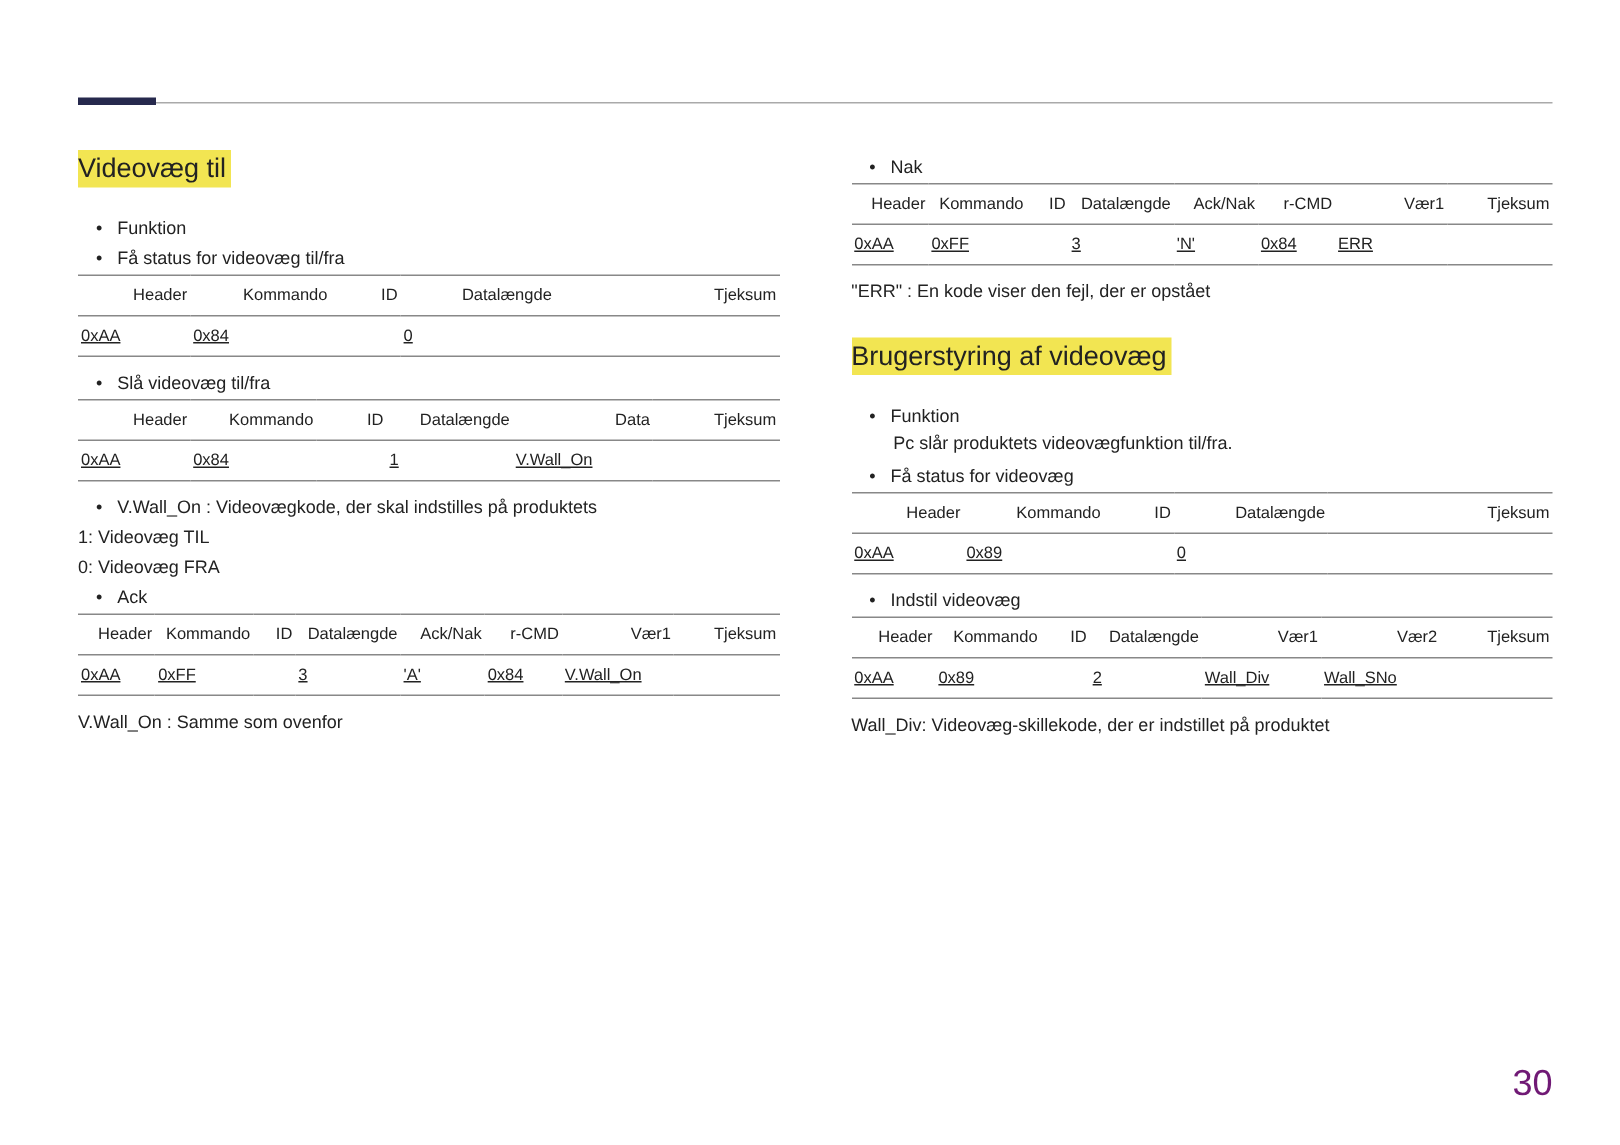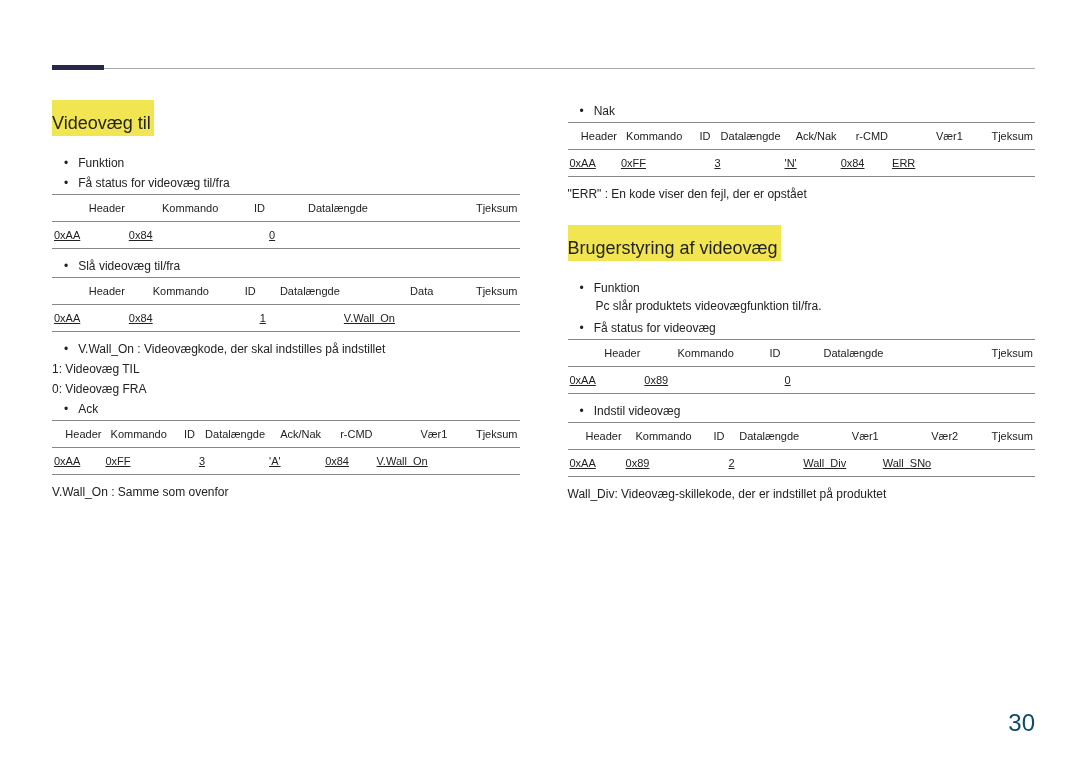--- a/index.html
+++ b/index.html
@@ -37,21 +37,21 @@
   .col {
     flex: 1;
     min-width: 0;
   }
   h2 {
     display: inline-block;
     background: #f2e552;
     font-size: 18px;
     font-weight: 400;
     color: #222;
-    padding: 13px 3px 2px 0;
+    padding: 2px 3px 2px 0;
     margin-bottom: 14px;
   }
   .bullet {
     display: flex;
     align-items: flex-end;
     font-size: 12px;
     color: #222;
     margin: 6px 0 4px 12px;
   }
   .bullet::before {
@@ -82,21 +82,21 @@
     font-weight: 400;
     padding: 7px 2px;
   }
   table tr.hdr td { border-top: 1px solid #888; border-bottom: 1px solid #888; text-align: right; }
   table tr.row td { border-bottom: 1px solid #888; text-decoration: underline; }
   .page-num {
     position: absolute;
     bottom: 26px;
     right: 45px;
     font-size: 24px;
-    color: #0c4a6e;
+    color: #701a75;
     font-weight: 300;
   }
 </style>
 </head>
 <body>
 
 <div class="top-rule"></div>
 <div class="top-accent"></div>
 
 <div class="content">
@@ -165,21 +165,21 @@
         <td>0x84</td>
         <td></td>
         <td>1</td>
         <td>V.Wall_On</td>
         <td></td>
       </tr>
     </tbody>
       </table>
 
     <div class="bullet">
-        <span>V.Wall_On : Videovægkode, der skal indstilles på indstillet</span>
+        <span>V.Wall_On : Videovægkode, der skal indstilles på produktets</span>
       </div>
     <div class="plain">1: Videovæg TIL</div>
     <div class="plain">0: Videovæg FRA</div>
 
     <div class="bullet">
         <span>Ack</span>
       </div>
 
     <table>
       <colgroup>

